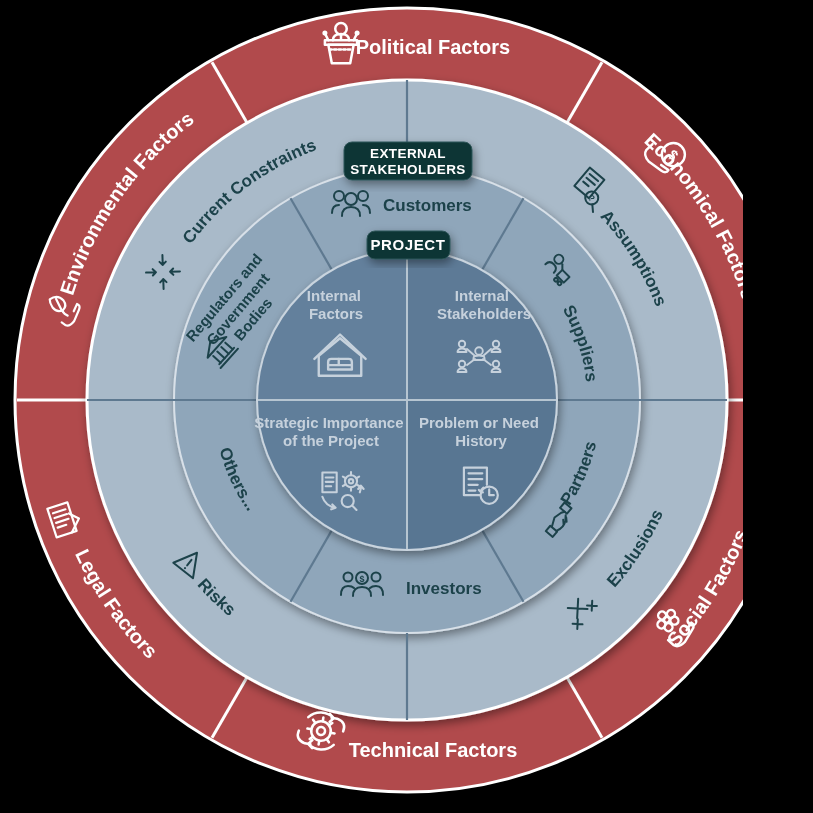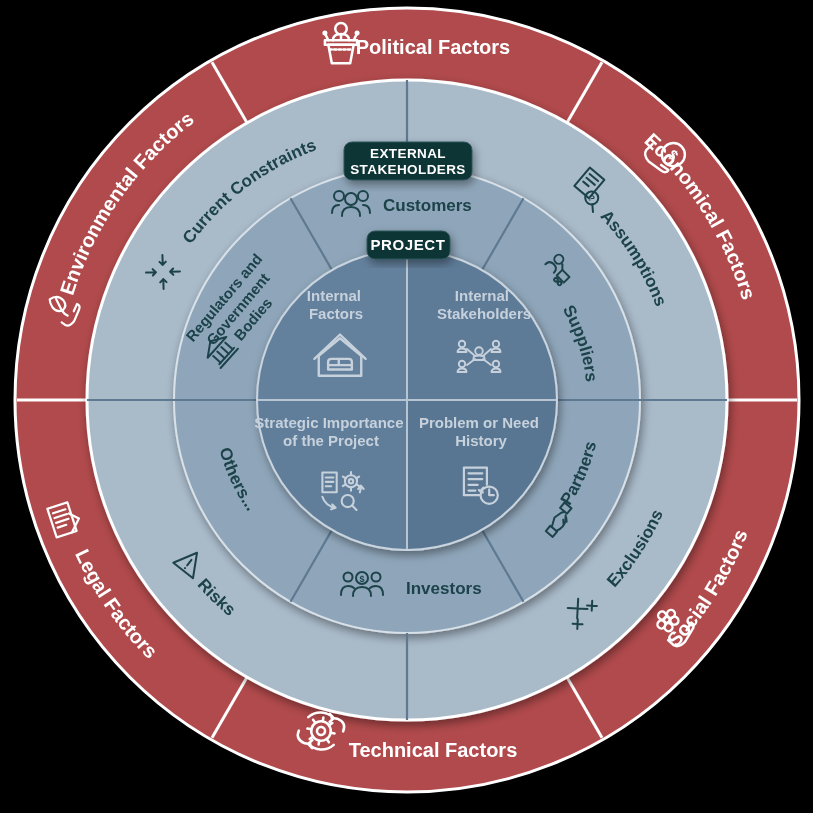--- a/index.html
+++ b/index.html
@@ -1,16 +1,16 @@
 <!DOCTYPE html>
 <html><head>
 <meta charset="utf-8">
 <style>
   html,body{margin:0;padding:0;background:#000;}
-  .stage{position:relative;width:813px;height:813px;background:#5eead4;overflow:hidden;}
+  .stage{position:relative;width:743px;height:813px;background:#5eead4;overflow:hidden;}
   .t{font-family:"Liberation Sans","DejaVu Sans",sans-serif;font-weight:700;}
   .arcred{fill:#ffffff;font-size:20px;}
   .redlab{fill:#ffffff;font-size:20px;}
   .ring2lab{fill:#1c424a;font-size:17px;}
   .ring3lab{fill:#1c424a;font-size:17px;}
   .reg{fill:#1c424a;font-size:15px;}
   .corelab{fill:#c6d1dc;font-size:15px;}
   .badgeTxt{fill:#ffffff;font-size:13.5px;letter-spacing:.4px;}
   .badgeTxt2{fill:#ffffff;font-size:15px;letter-spacing:.6px;}
   .wic{stroke:#ffffff;stroke-width:2.2;fill:none;stroke-linecap:round;stroke-linejoin:round;}

